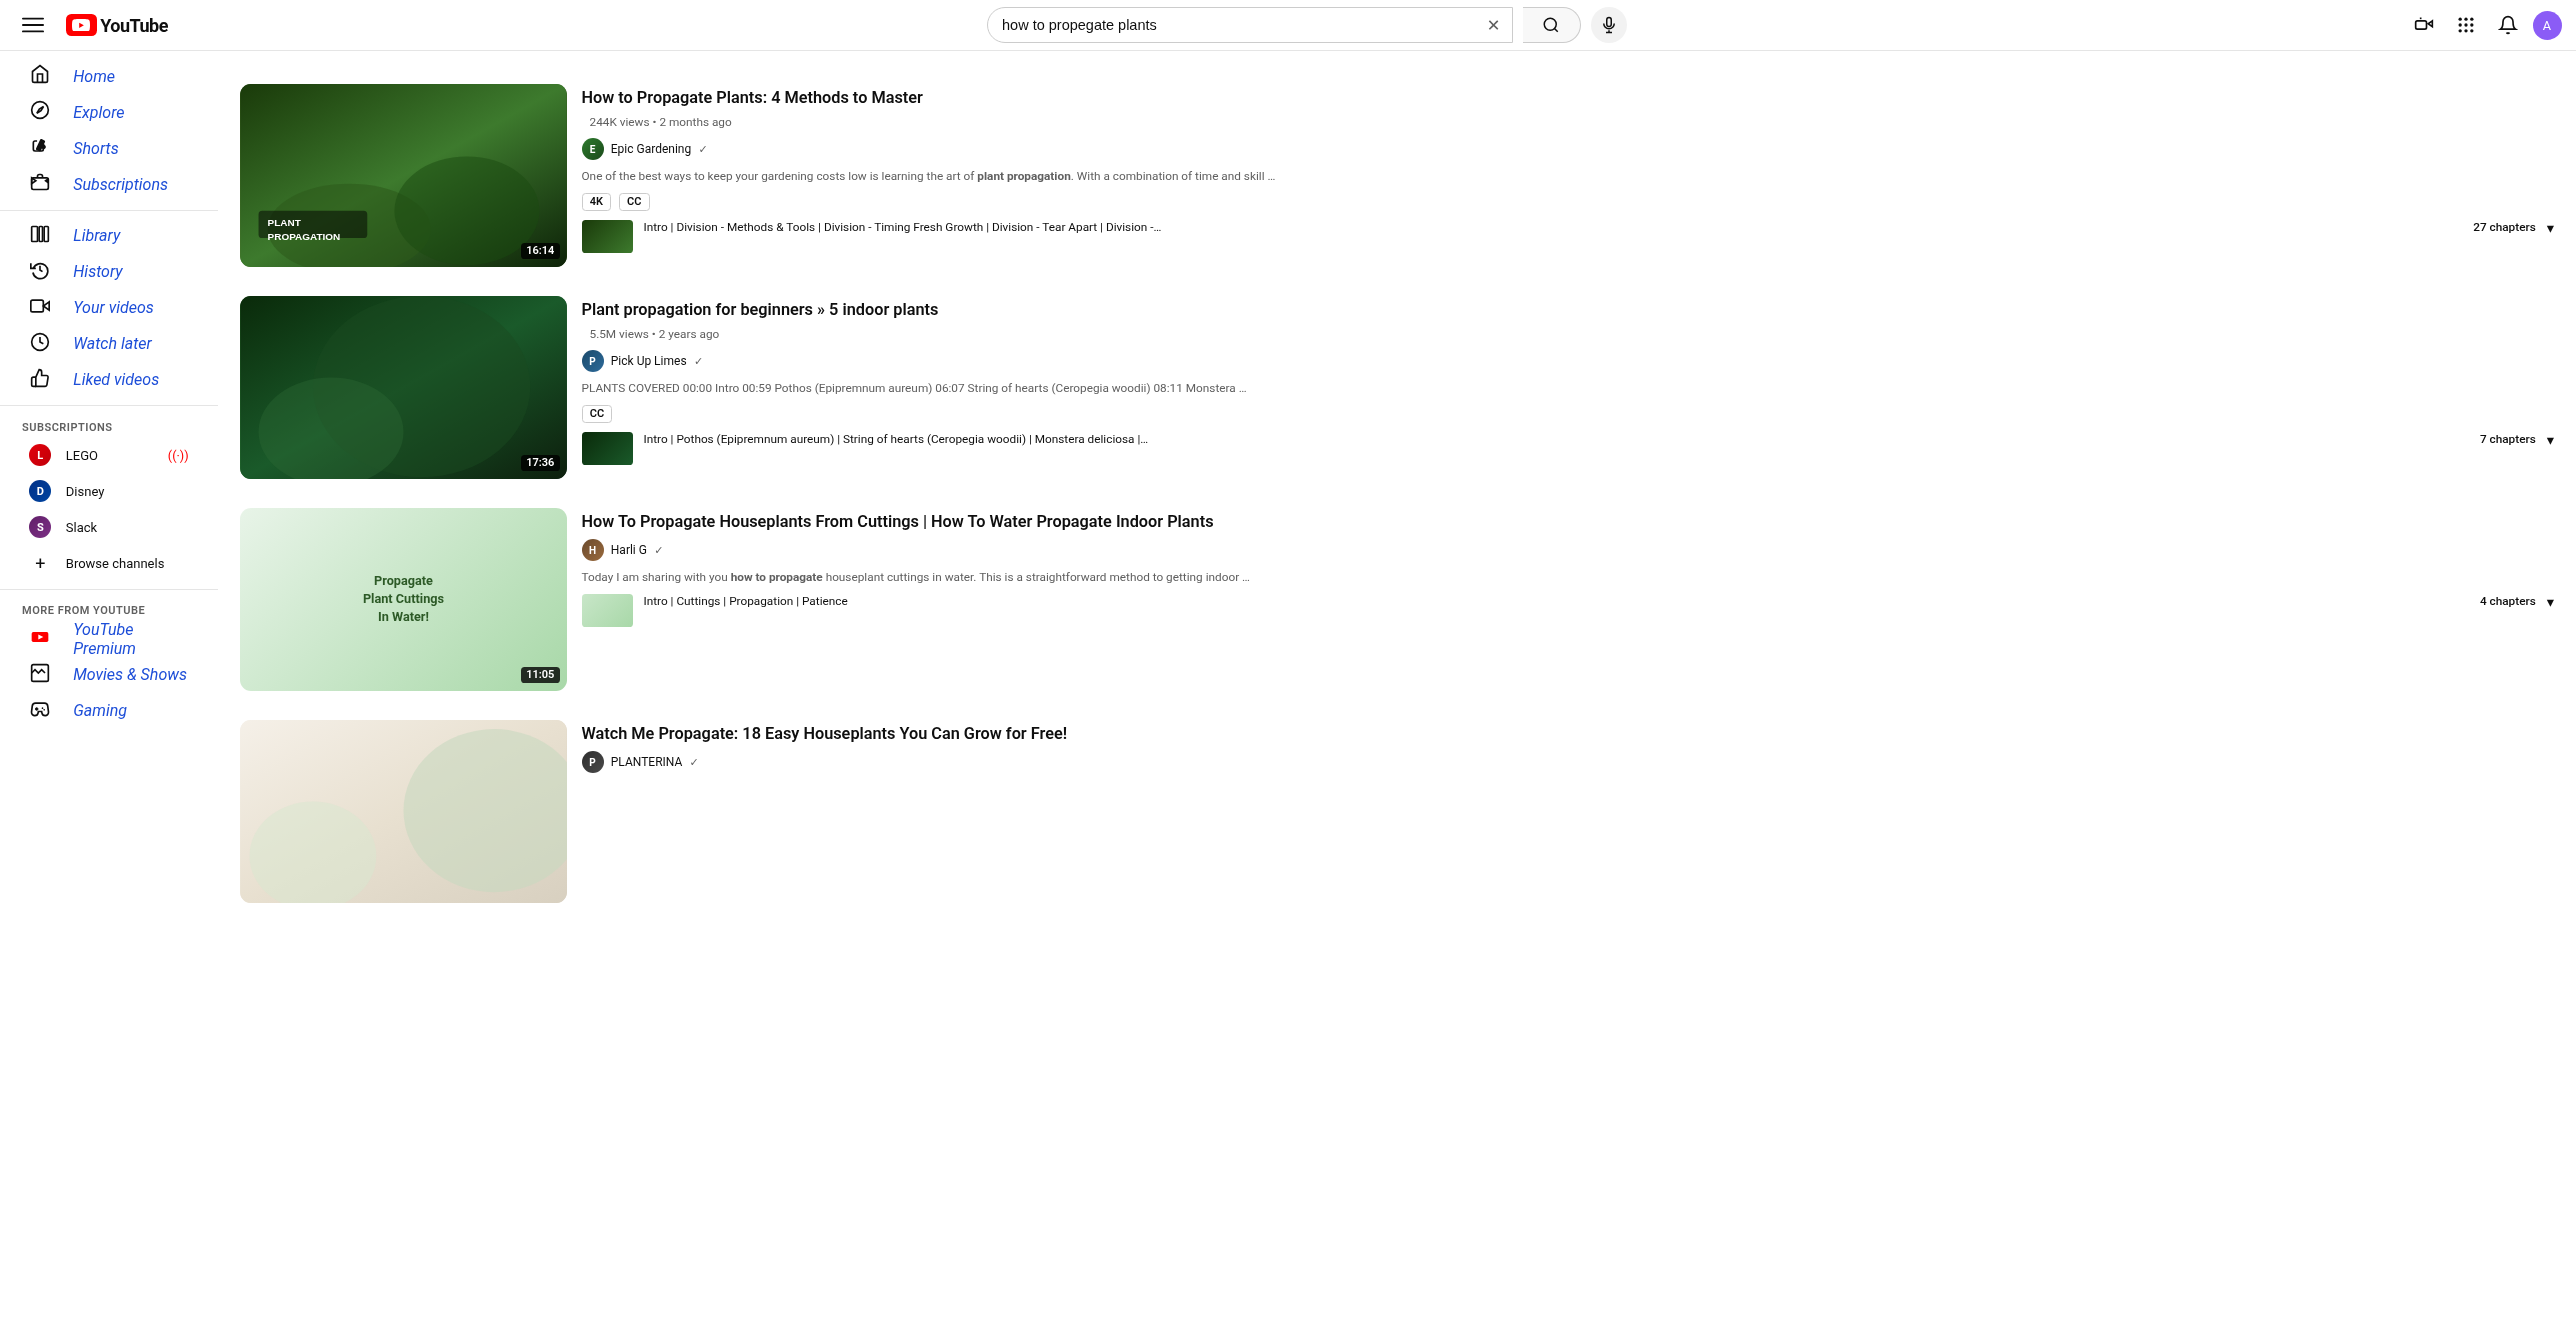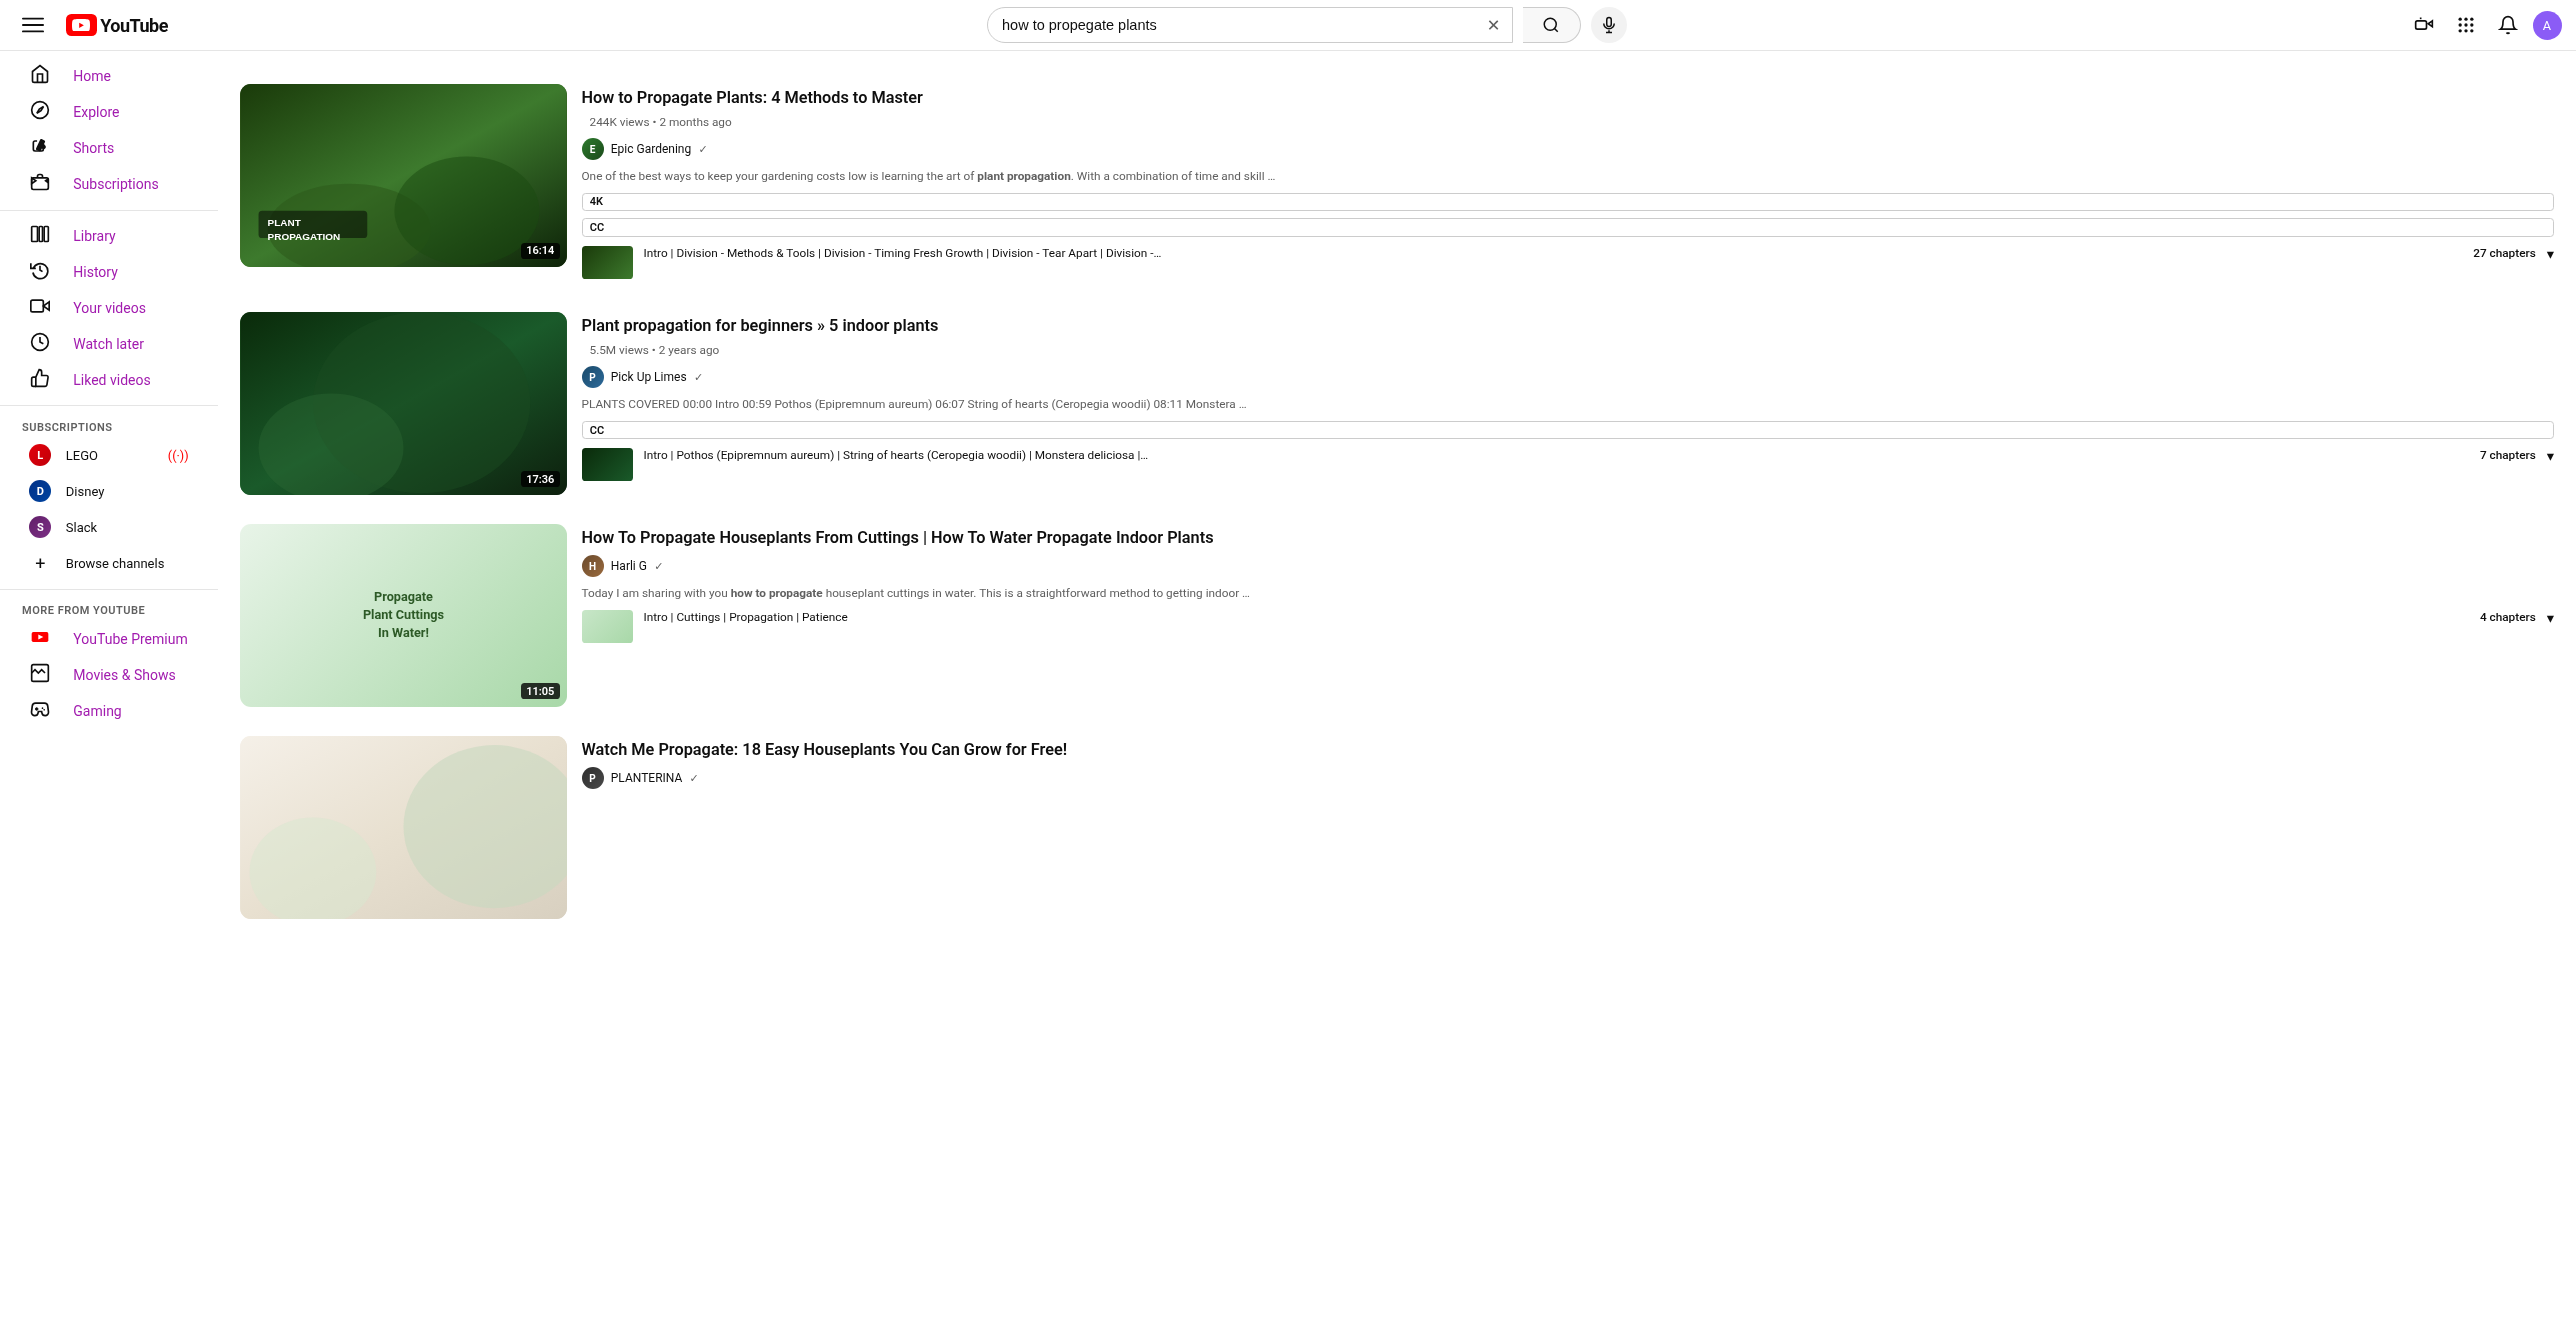--- a/index.html
+++ b/index.html
@@ -31,21 +31,21 @@
     
     .sidebar {
       position: fixed; top: 51px; left: 0; bottom: 0; width: 218px;
       background: #fff; overflow-y: auto; padding: 7.3px 0; z-index: 50;
     }
     .sidebar-item {
       display: flex; align-items: center; gap: 22px; padding: 0 22px;
       height: 36px; cursor: pointer; border-radius: 9px; margin: 0 7.3px;
     }
     .sidebar-item .icon { font-size: 18px; color: #0f0f0f; width: 22px; text-align: center; flex-shrink: 0; }
-    .sidebar-item .label { font-size: 14px; color: #a21caf; }
+    .sidebar-item .label { font-size: 16px; color: #1d4ed8; font-style: italic; }
     .sidebar-divider { border: none; border-top: 0.9px solid #e5e5e5; margin: 7.3px 0; }
     .sidebar-section-title { font-size: 11px; font-weight: 600; color: #606060; padding: 7.3px 22px 3.6px; text-transform: uppercase; letter-spacing: 0.5px; }
     .sub-item { display: flex; align-items: center; gap: 14.5px; padding: 0 22px; height: 36px; cursor: pointer; border-radius: 9px; margin: 0 7.3px; }
     .sub-avatar { width: 22px; height: 22px; border-radius: 50%; flex-shrink: 0; display: flex; align-items: center; justify-content: center; font-size: 11px; font-weight: bold; color: #fff; }
     .sub-label { font-size: 13px; color: #0f0f0f; }
     .sub-live { color: #ff0000; font-size: 12.7px; margin-left: auto; }
 
     
     .main { margin-left: 218px; margin-top: 51px; padding: 18px 0; }
     .results-list { display: flex; flex-direction: column; gap: 0; }
@@ -56,21 +56,21 @@
     .thumbnail-placeholder { width: 100%; height: 100%; display: flex; align-items: center; justify-content: center; }
     .duration-badge { position: absolute; bottom: 7.3px; right: 7.3px; background: rgba(0,0,0,0.8); color: #fff; font-size: 11px; font-weight: 600; padding: 1.8px 5.4px; border-radius: 3.6px; }
     .video-info { flex: 1; padding: 3.6px 0; }
     .video-title { font-size: 16.3px; font-weight: 600; color: #0f0f0f; line-height: 1.4; margin-bottom: 5.4px; }
     .video-meta { font-size: 11.8px; color: #606060; margin-bottom: 9px; margin-left: 8px; }
     .channel-row { display: flex; align-items: center; gap: 7.3px; margin-bottom: 7.3px; }
     .channel-avatar { width: 22px; height: 22px; border-radius: 50%; flex-shrink: 0; }
     .channel-name { font-size: 12px; color: #0f0f0f; font-weight: 400; }
     .verified-icon { color: #606060; font-size: 11px; }
     .video-desc { font-size: 11.8px; color: #606060; line-height: 1.5; margin-bottom: 7.3px; }
-    .badge-row { display: flex; gap: 7.3px; margin-bottom: 9px; flex-direction: column; }
+    .badge-row { display: flex; gap: 7.3px; margin-bottom: 9px; }
     .badge { border: 0.9px solid #ccc; border-radius: 3.6px; padding: 1.8px 7.3px; font-size: 11px; color: #0f0f0f; font-weight: 600; }
     .chapters-row { display: flex; align-items: flex-start; gap: 11px; }
     .chapter-thumb { width: 51px; height: 33px; border-radius: 3.6px; background: #444; flex-shrink: 0; overflow: hidden; }
     .chapter-text { font-size: 11.8px; color: #0f0f0f; flex: 1; white-space: nowrap; overflow: hidden; text-overflow: ellipsis; }
     .chapters-count { font-size: 11.8px; color: #0f0f0f; font-weight: 500; white-space: nowrap; }
     .chevron-btn { background: none; border: none; cursor: pointer; color: #0f0f0f; font-size: 14.5px; }
     .highlight { font-weight: bold; }
 
     
     .thumb-1 { background: linear-gradient(135deg, #2d5016 0%, #4a7c2f 40%, #1a3a0a 100%); }

